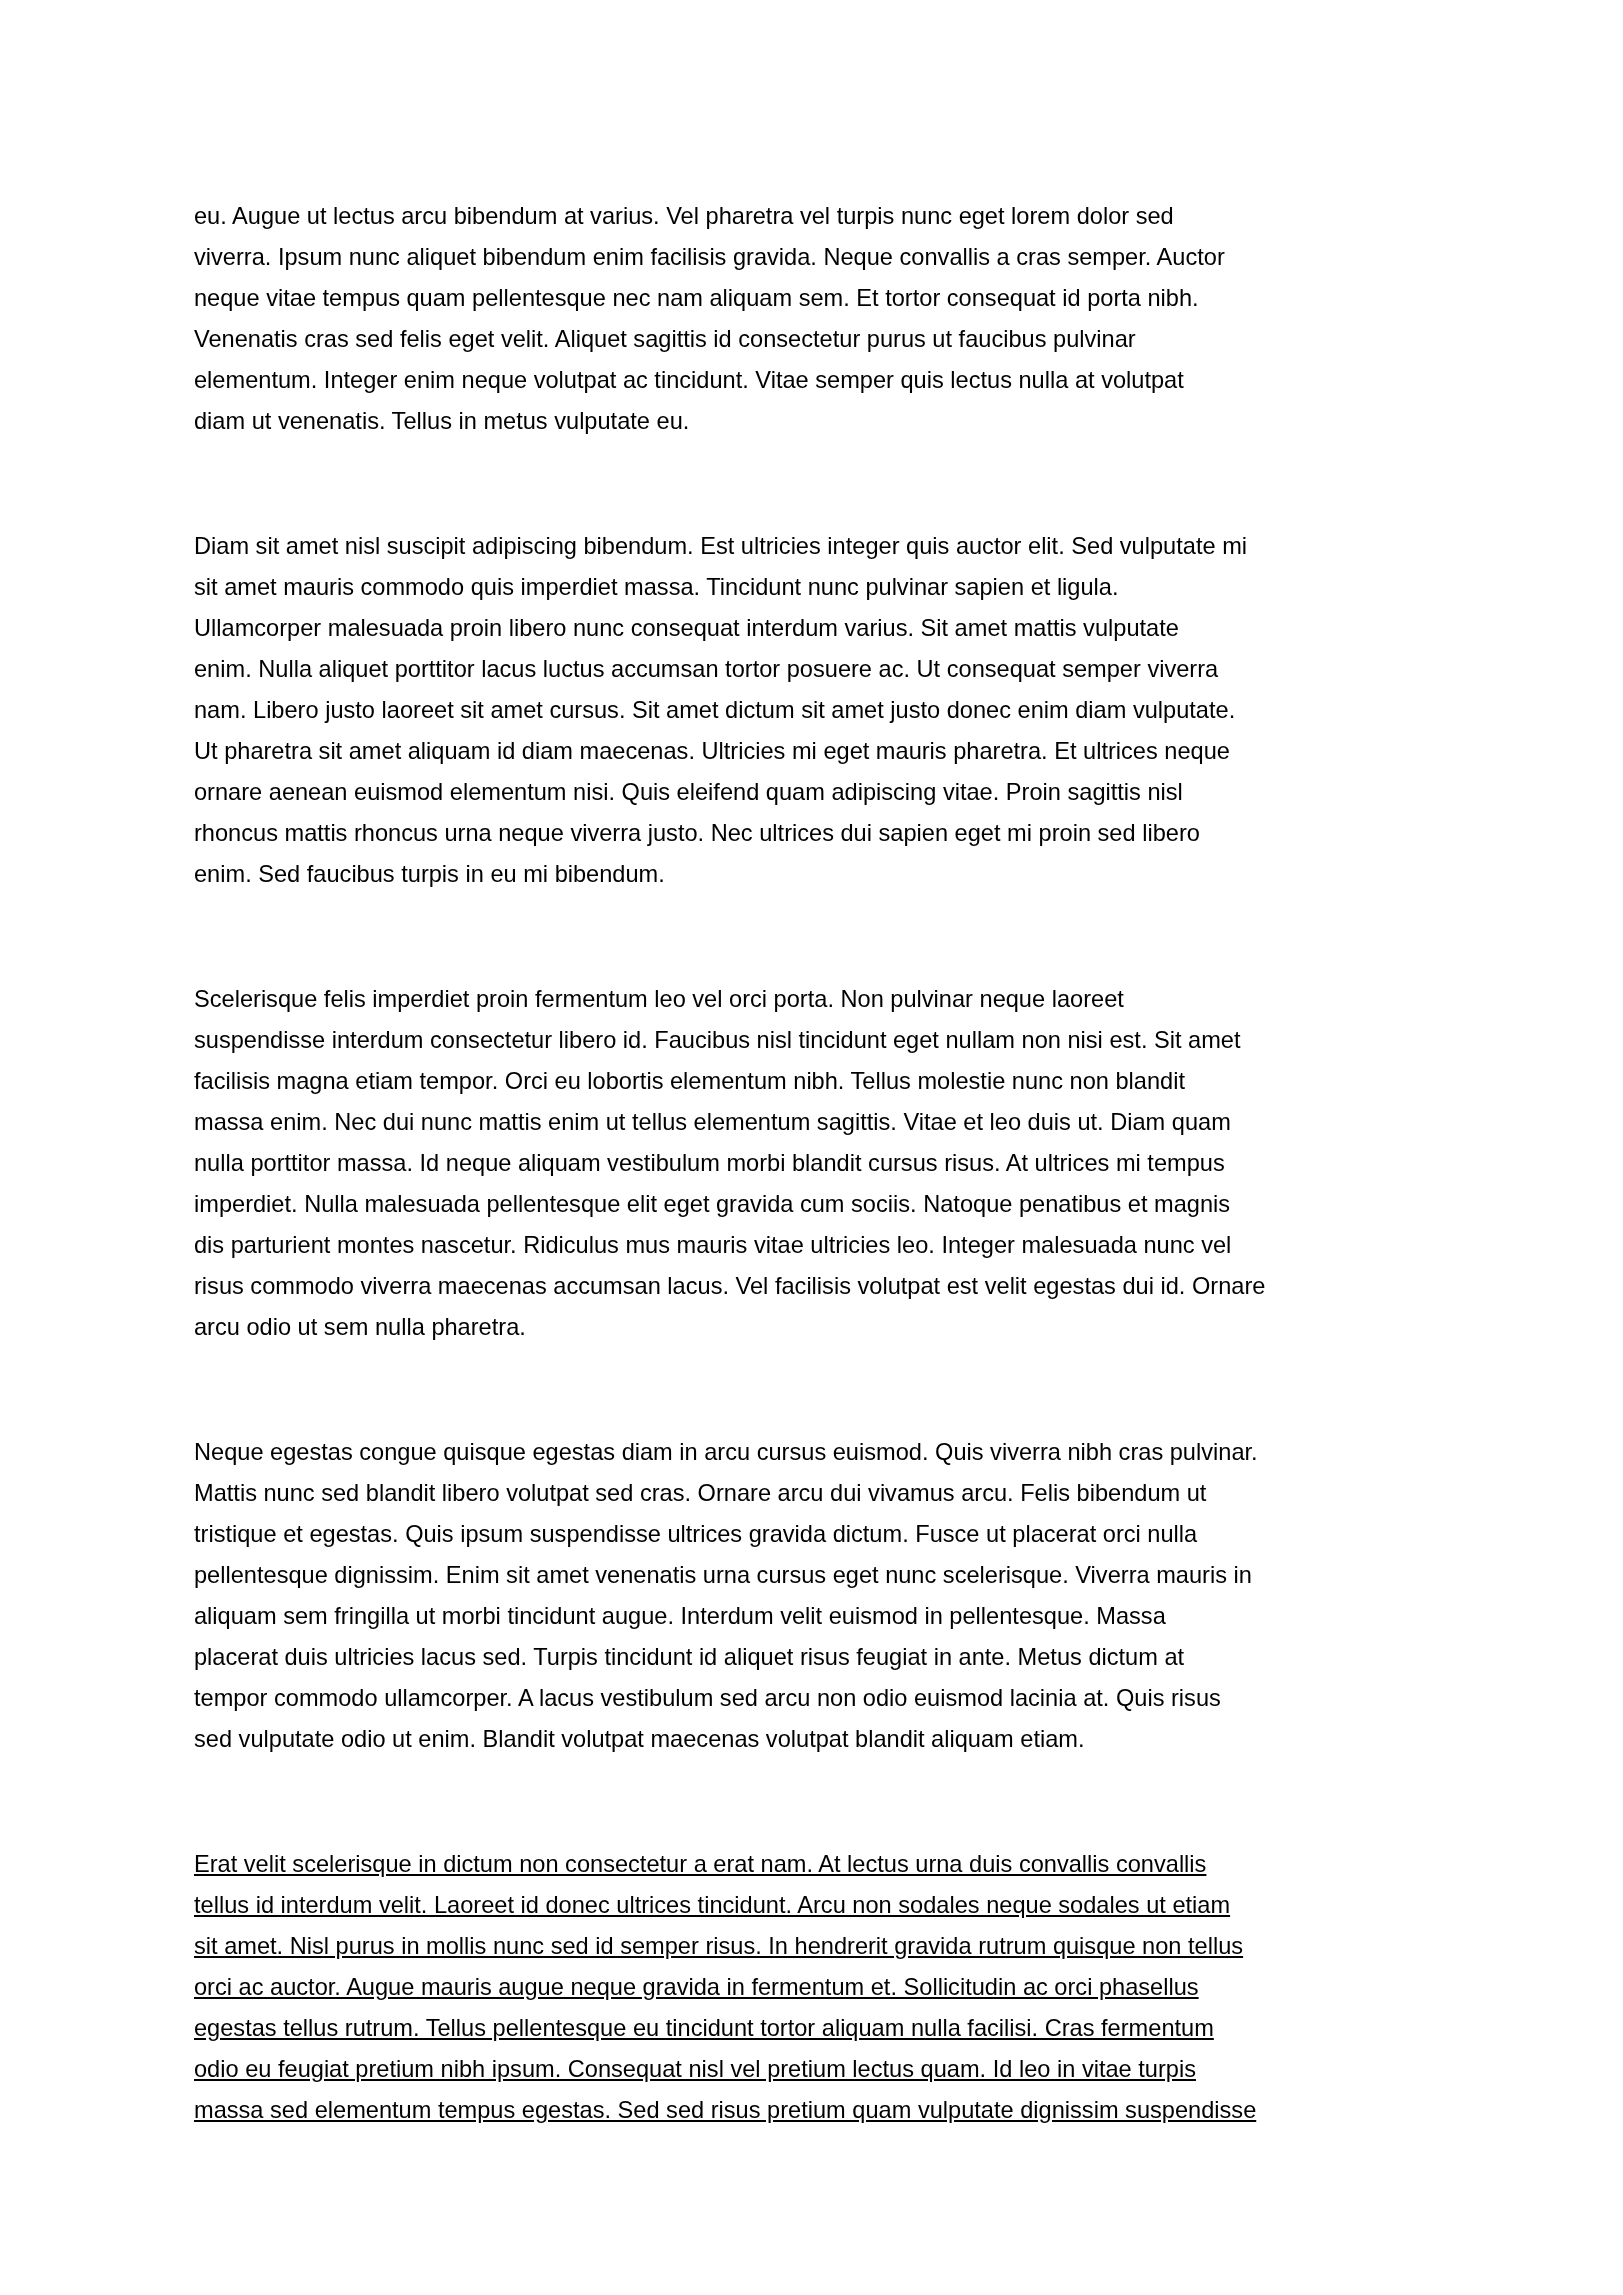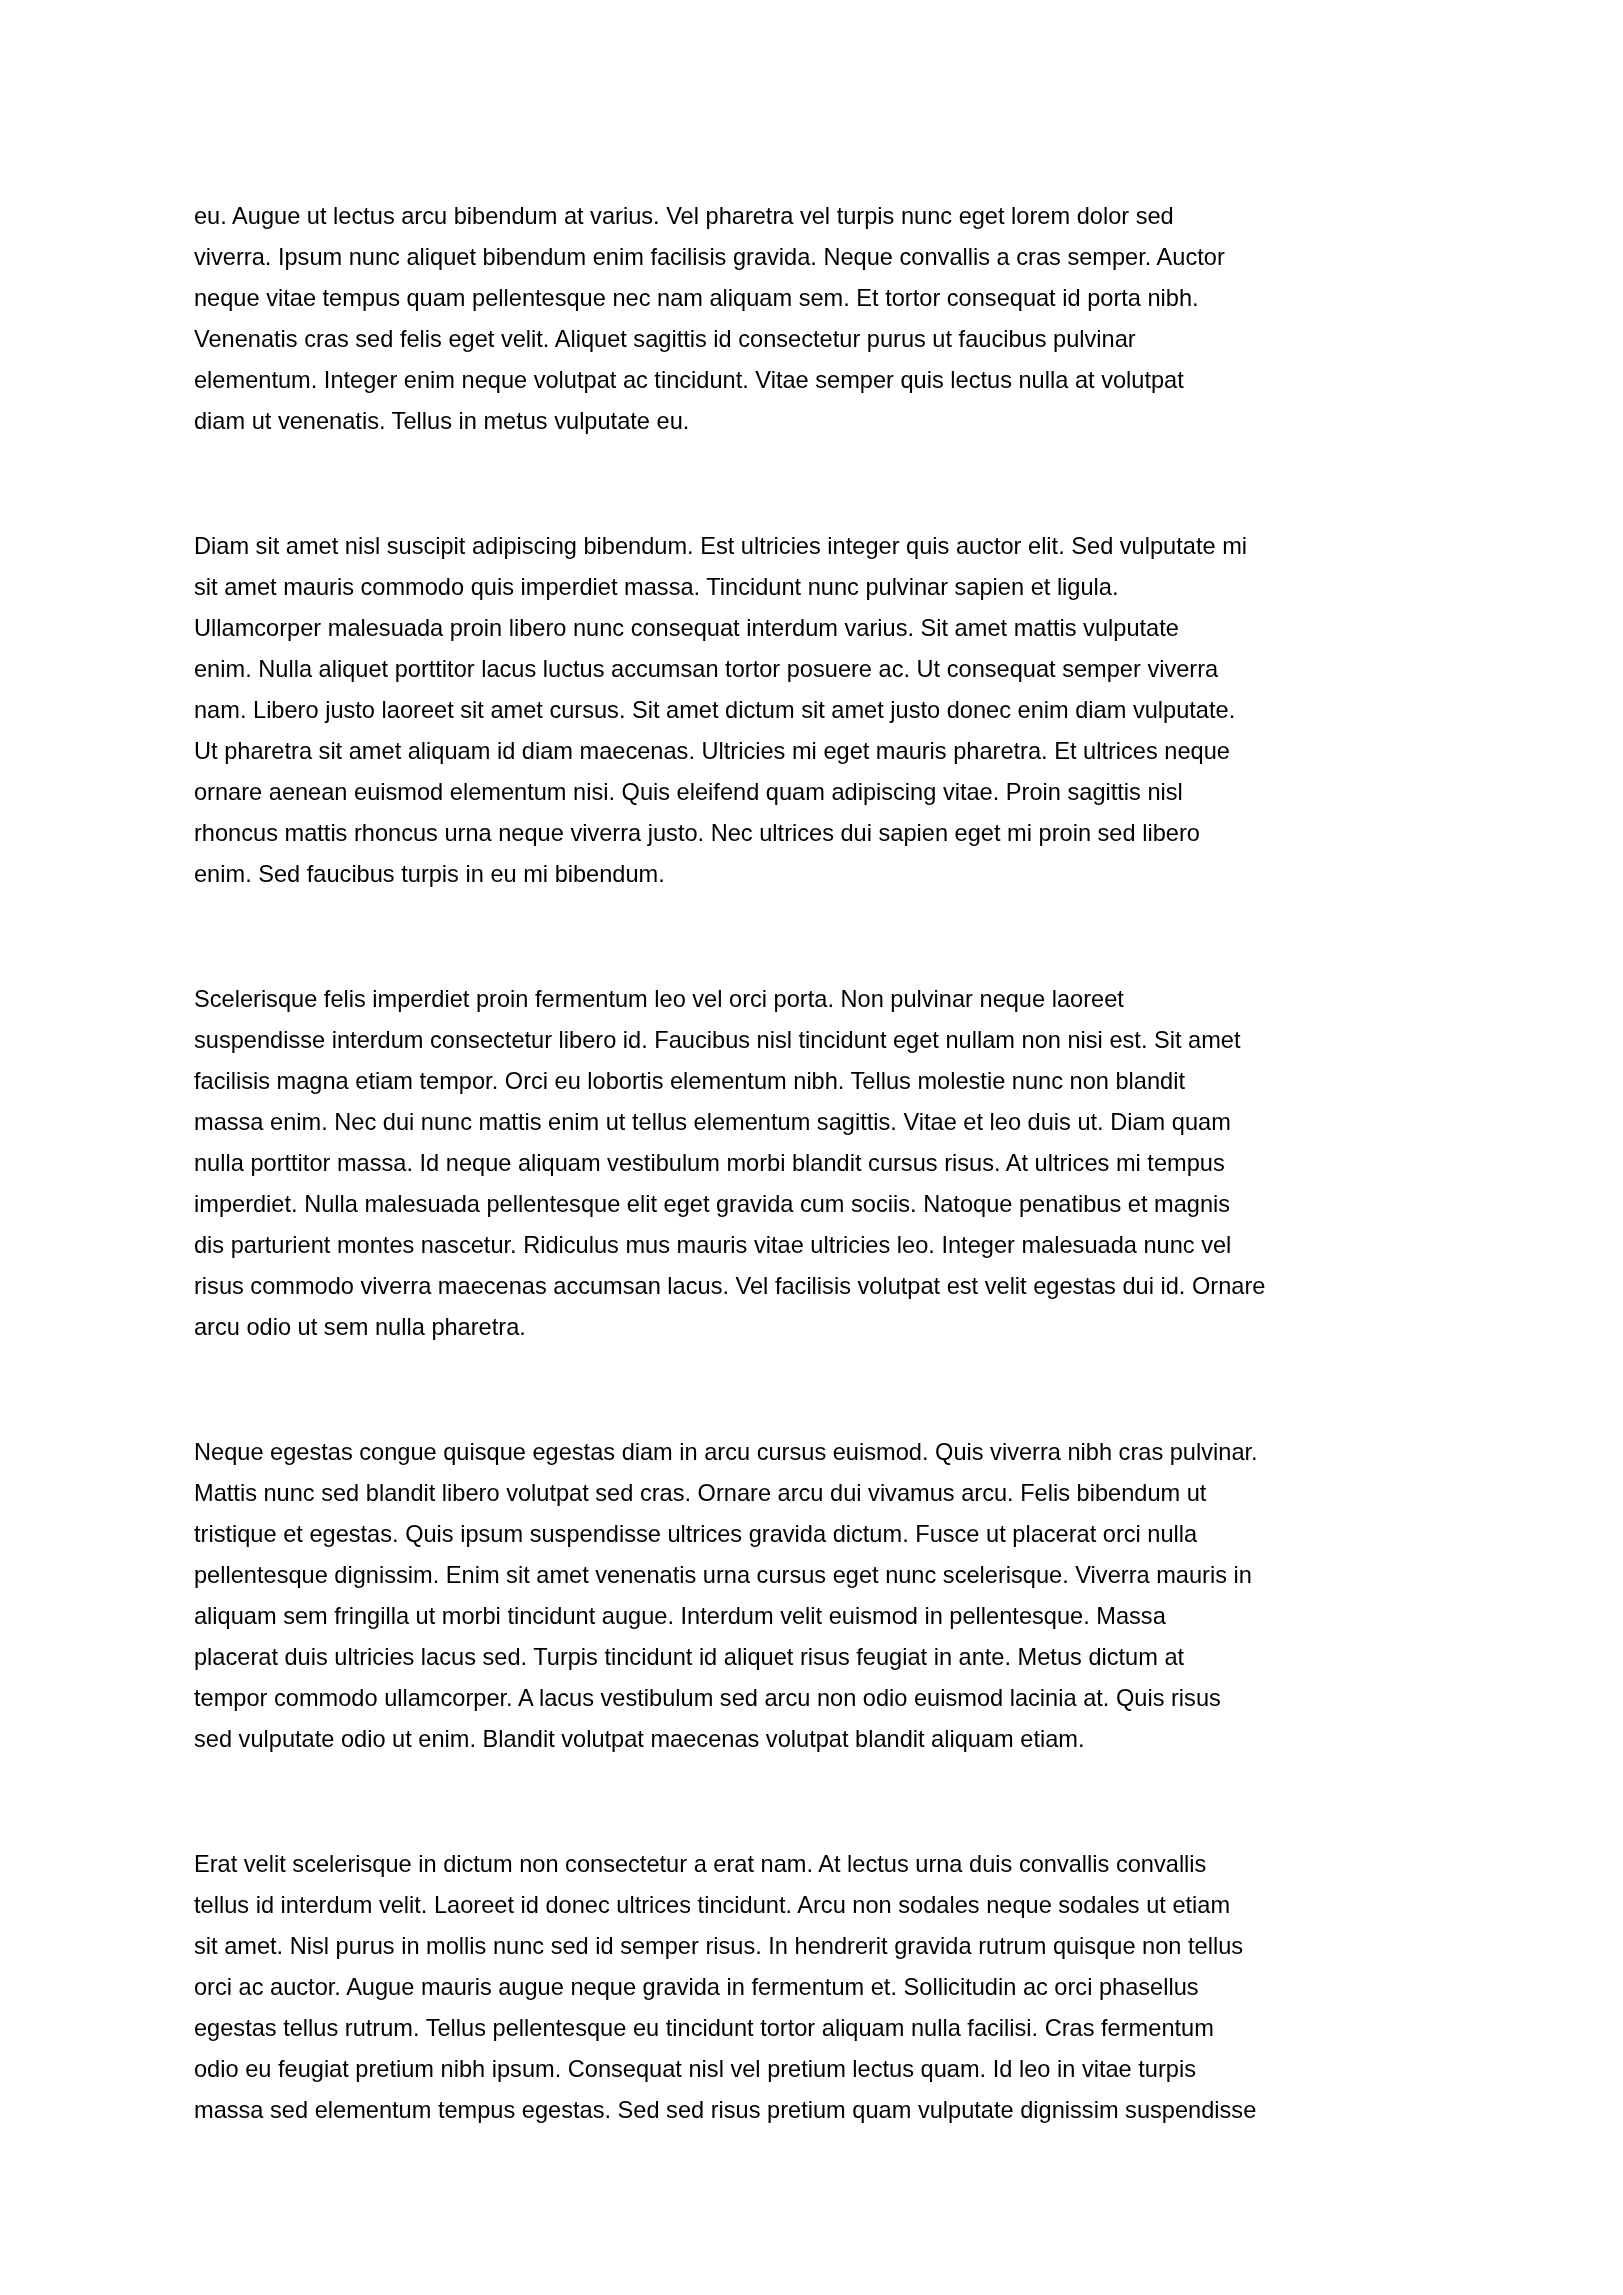--- a/index.html
+++ b/index.html
@@ -29,21 +29,21 @@
     font-family: "Liberation Sans", "DejaVu Sans", sans-serif;
     font-size: 23.6px;
     line-height: 41px;
     color: var(--text-color);
     white-space: pre; 
     margin: 0 0 84px 0;
     letter-spacing: 0px;
     font-weight: 400;
     text-rendering: optimizeLegibility;
   }
-  .para:last-child { margin-bottom: 16px; }
+  .para:last-child { margin-bottom: 16px; text-decoration: underline; }
 </style>
 </head>
 <body>
 
 <div class="page">
   <div class="text-column">
     <p class="para">eu. Augue ut lectus arcu bibendum at varius. Vel pharetra vel turpis nunc eget lorem dolor sed
 viverra. Ipsum nunc aliquet bibendum enim facilisis gravida. Neque convallis a cras semper. Auctor
 neque vitae tempus quam pellentesque nec nam aliquam sem. Et tortor consequat id porta nibh.
 Venenatis cras sed felis eget velit. Aliquet sagittis id consectetur purus ut faucibus pulvinar

